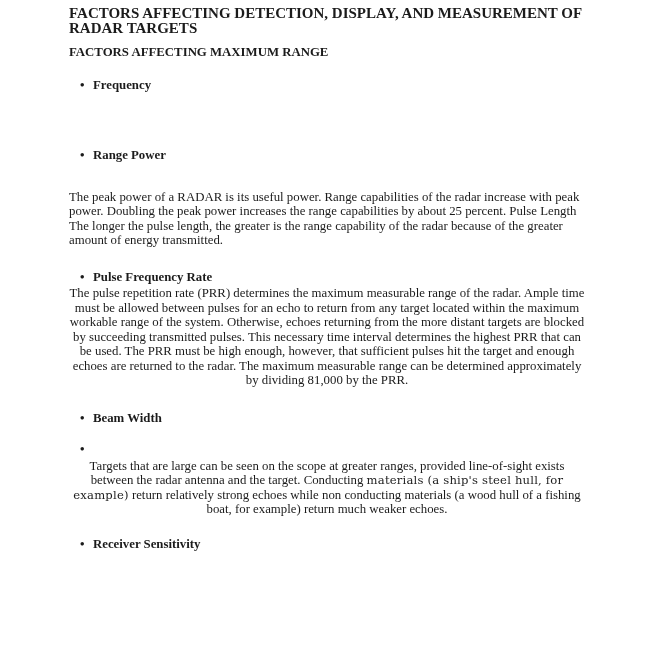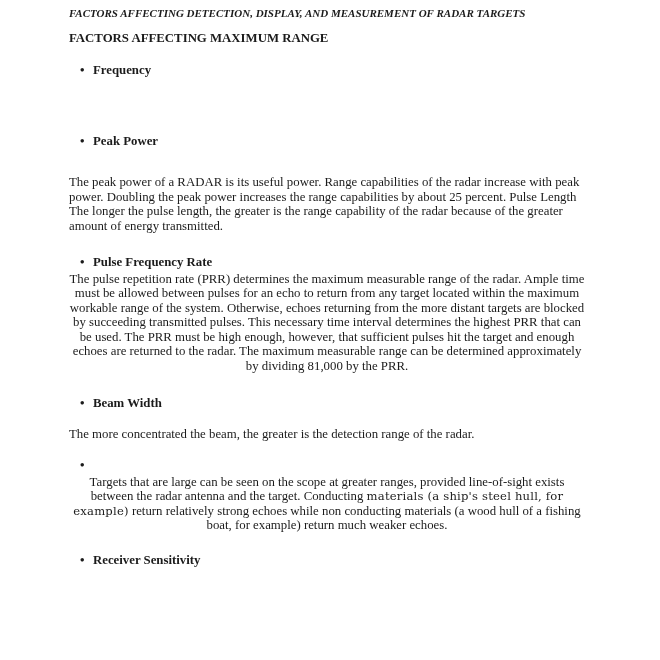--- a/index.html
+++ b/index.html
@@ -16,25 +16,24 @@
     height: 660px;
     padding: 6px 74px 0 69px;
     background: #ffffff;
     color: #1b1b1b;
     font-family: "Liberation Serif", serif;
     font-size: 12.8px;
     line-height: 14.5px;
   }
   .doc-title {
     margin: 0;
-    font-size: 11px;
+    font-size: 15px;
     font-weight: bold;
     line-height: 14.5px;
     max-width: 516px;
-    font-style: italic;
   }
   .section-heading {
     margin: 10px 0 0 0;
     font-weight: bold;
   }
   .bullet-item {
     display: flex;
     align-items: baseline;
     padding-left: 11px;
   }
@@ -75,35 +74,34 @@
 
   <p class="section-heading">FACTORS AFFECTING MAXIMUM RANGE</p>
 
   <div class="bullet-item mt-18">
     <span class="bullet-marker">•</span>
     <span class="bullet-label">Frequency</span>
   </div>
 
   <div class="bullet-item mt-56">
     <span class="bullet-marker">•</span>
-    <span class="bullet-label">Peak Power</span>
+    <span class="bullet-label">Range Power</span>
   </div>
   <p class="body-para mt-13">The peak power of a RADAR is its useful power. Range capabilities of the radar increase with peak power. Doubling the peak power increases the range capabilities by about 25 percent. Pulse Length The longer the pulse length, the greater is the range capability of the radar because of the greater amount of energy transmitted.</p>
 
   <div class="bullet-item mt-22">
     <span class="bullet-marker">•</span>
     <span class="bullet-label">Pulse Frequency Rate</span>
   </div>
   <p class="body-para mt-15">The pulse repetition rate (PRR) determines the maximum measurable range of the radar. Ample time must be allowed between pulses for an echo to return from any target located within the maximum workable range of the system. Otherwise, echoes returning from the more distant targets are blocked by succeeding transmitted pulses. This necessary time interval determines the highest PRR that can be used. The PRR must be high enough, however, that sufficient pulses hit the target and enough echoes are returned to the radar. The maximum measurable range can be determined approximately by dividing 81,000 by the PRR.</p>
 
   <div class="bullet-item mt-23">
     <span class="bullet-marker">•</span>
     <span class="bullet-label">Beam Width</span>
   </div>
-  <p class="body-para mt-16">The more concentrated the beam, the greater is the detection range of the radar.</p>
 
   <div class="bullet-item mt-17">
     <span class="bullet-marker">•</span>
   </div>
   <p class="body-para mt-15"><span>Targets that are large can be seen on the scope at greater ranges, provided line-of-sight exists between the radar antenna and the target. Conducting </span><span class="alt-font">materials (a ship's steel hull, for example)</span><span> return relatively strong echoes while non conducting materials (a wood hull of a fishing boat, for example) return much weaker echoes.</span></p>
 
   <div class="bullet-item mt-20">
     <span class="bullet-marker">•</span>
     <span class="bullet-label">Receiver Sensitivity</span>
   </div>

